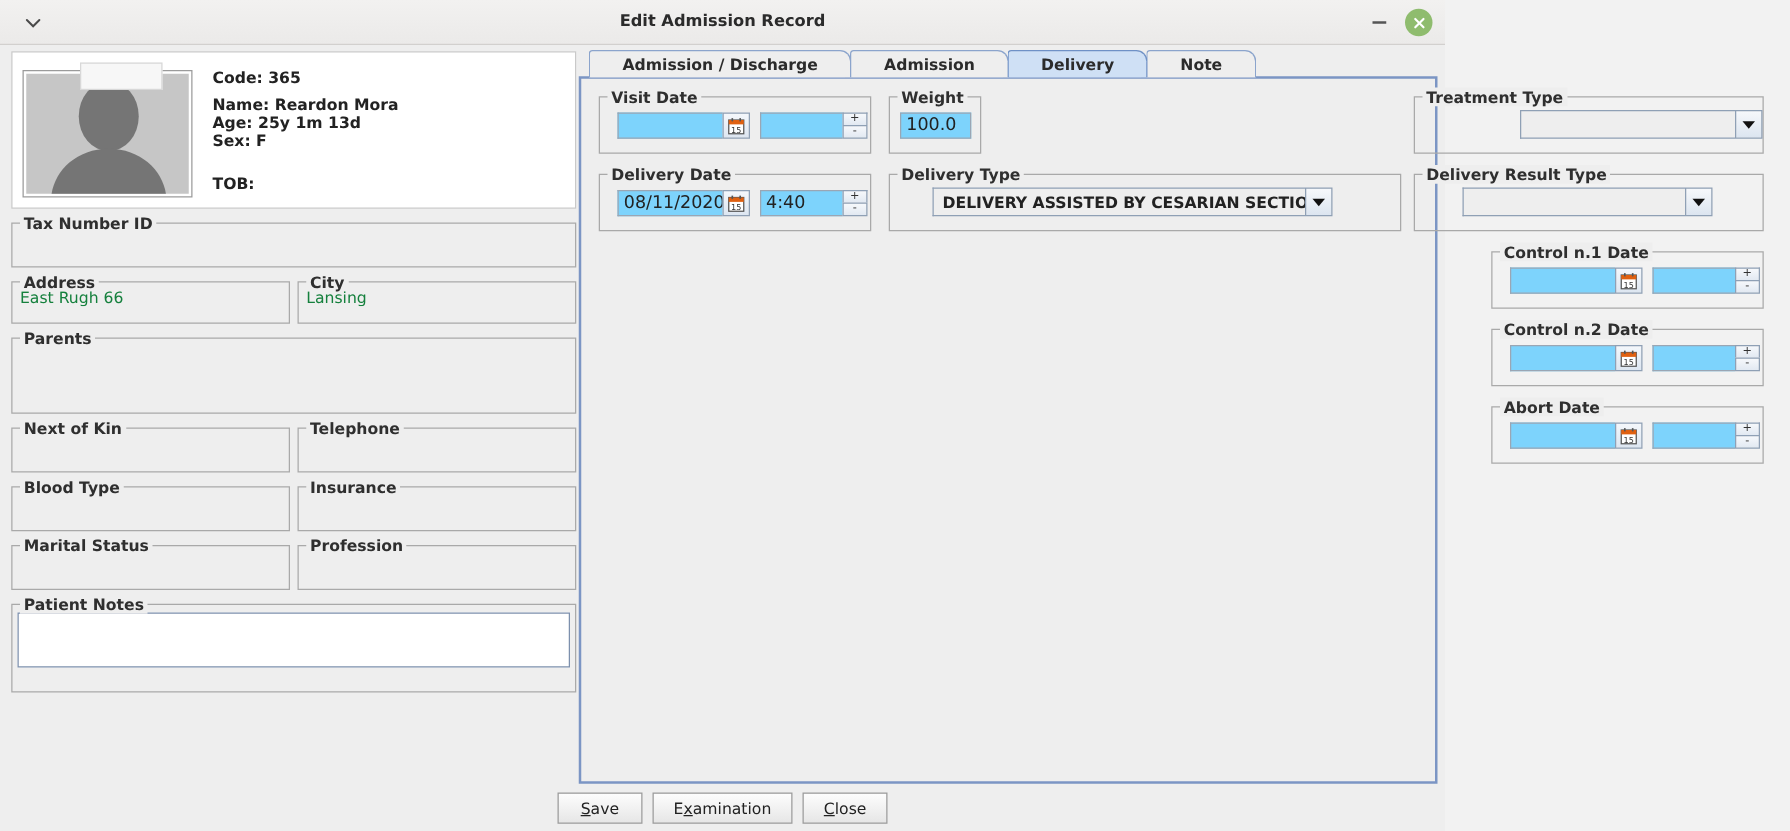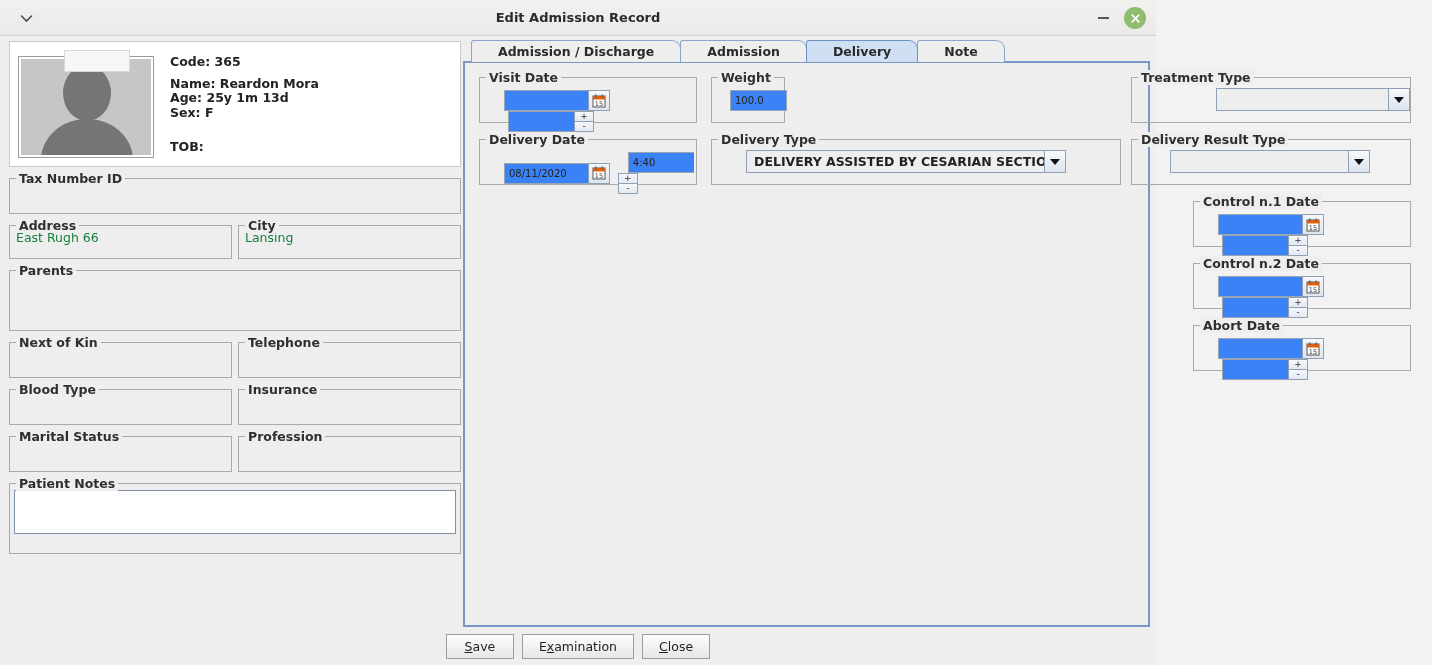--- a/index.html
+++ b/index.html
@@ -173,28 +173,28 @@
   #tab-content {
     flex: 1;
     border: 2px solid #7b95c4;
     background: #eeeeee;
     position: relative;
     margin-top: -1px;
   }
 
   
   .txt {
-    background: #3b82f6;
+    background: #7dd3fc;
     border: 1px solid #9aa6b4;
     height: 21px; line-height: 19px;
-    font-size: 10px; color: #222;
+    font-size: 14px; color: #222;
     padding: 0 4px;
     display: inline-block;
     vertical-align: middle;
-    overflow: hidden; white-space: nowrap; margin-left: 10px;
+    overflow: hidden; white-space: nowrap;
   }
 
   .datefield { display: inline-flex; align-items: stretch; vertical-align: middle; }
   .datefield .txt { border-right: none; }
   .calbtn {
     width: 22px; height: 21px;
     background: linear-gradient(#f4f7fb, #dde6f1);
     border: 1px solid #8fa0b5;
     display: flex; align-items: center; justify-content: center;
     cursor: pointer;
@@ -428,21 +428,21 @@
               <span class="calbtn">
                 <svg width="14" height="14" viewBox="0 0 14 14">
                   <rect x="1" y="2" width="12" height="11" fill="#ffffff" stroke="#555" stroke-width="1"></rect>
                   <rect x="1" y="2" width="12" height="3.5" fill="#e06010"></rect>
                   <rect x="3.2" y="0.5" width="1.3" height="2.6" fill="#555"></rect>
                   <rect x="9.5" y="0.5" width="1.3" height="2.6" fill="#555"></rect>
                   <text x="7" y="12" font-size="6.5" font-family="DejaVu Sans, sans-serif" fill="#333" text-anchor="middle">15</text>
                 </svg>
               </span>
             </span>
-            <span class="spinner" style="margin-left:4px;flex-direction:column;">
+            <span class="spinner" style="margin-left:4px;">
               <span class="txt" style="width:66px;">4:40</span>
               <span class="spin-btns">
                 <span class="spin-b up">+</span>
                 <span class="spin-b">-</span>
               </span>
             </span>
           </div>
         </div>
 
         <div class="grp abs" style="left:246px; top:76px; width:410px; height:46px;">

